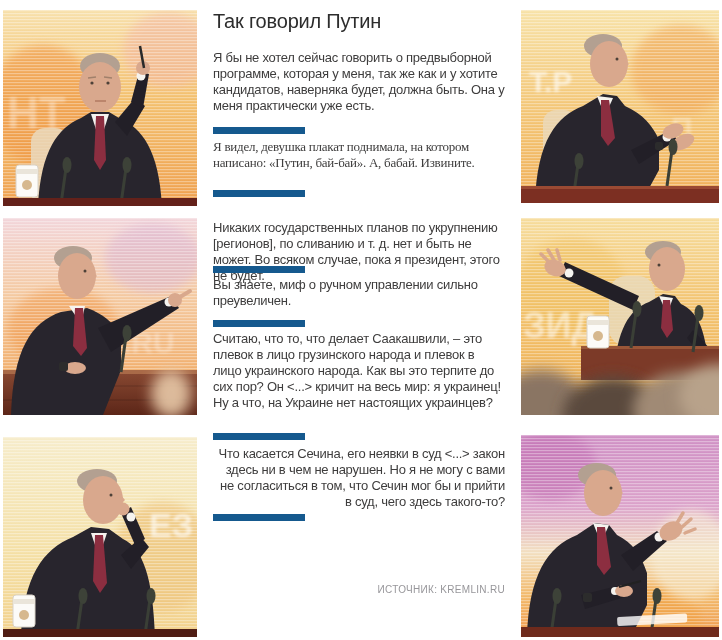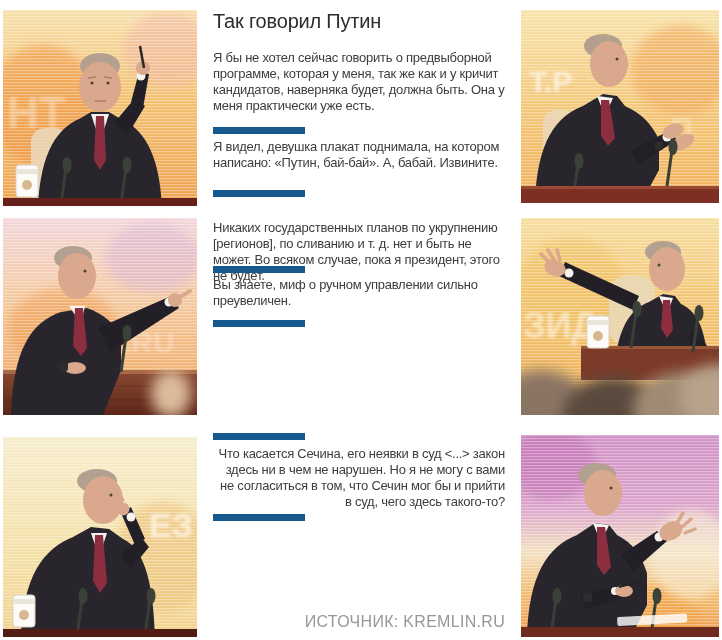--- a/index.html
+++ b/index.html
@@ -14,25 +14,25 @@
   #photo-r1{left:521px;top:10px;width:198px;height:193px;}
   #photo-r2{left:521px;top:218px;width:198px;height:197px;}
   #photo-r3{left:521px;top:435px;width:198px;height:202px;}
   
   .mid{position:absolute;left:213px;top:0;width:292px;height:640px;}
   .title{position:absolute;left:0;top:10px;font-size:20px;font-weight:400;color:#2d2d2d;
          letter-spacing:-0.2px;white-space:nowrap;}
   .quote{position:absolute;left:0;width:292px;font-size:13px;line-height:16px;color:#3e3d3d;
          letter-spacing:-0.25px;}
   .bar{position:absolute;left:0;width:92px;height:7px;background:#15598e;}
-  #q1{top:50px;} #q2{top:139px;} #q3{top:220px;} #q4{top:277px;}
+  #q1{top:50px;} #q2{top:139px;font-family:Liberation Serif, serif;} #q3{top:220px;} #q4{top:277px;}
   #q5{top:331px;} #q6{top:446px;text-align:right;} #q7{top:526px;}
   #b1{top:127px;} #b2{top:190px;} #b3{top:266px;}
   #b4{top:320px;} #b5{top:433px;} #b6{top:514px;}
-  .source{position:absolute;right:0;top:613px;font-size:16px;color:#97969a;
+  .source{position:absolute;right:0;top:584px;font-size:10px;color:#97969a;
           letter-spacing:0.3px;white-space:nowrap;}
   
   .suit{fill:#28252d;} .suit2{fill:#221f27;}
   .skin{fill:#d9a88d;} .hair{fill:#b3a091;}
   .shirt{fill:#f5f3ef;} .tie{fill:#8c2e40;}
   .bgtxt{fill:rgba(255,255,255,0.62);font-weight:bold;font-family:"Liberation Sans",sans-serif;}
 </style>
 </head>
 <body>
 
@@ -279,28 +279,29 @@
       <use href="#mic" x="30" y="156"></use>
       <use href="#mic" x="130" y="156"></use>
       <rect x="96" y="182" width="70" height="9" rx="2" fill="#ffffff" opacity="0.8" transform="rotate(-3 96 182)"></rect>
       <rect x="0" y="192" width="198" height="10" fill="#6e2a1c"></rect>
     </svg>
   </div>
 
   <div class="mid">
     <div class="title">Так говорил Путин</div>
 
-    <div class="quote" id="q1">Я бы не хотел сейчас говорить о предвыборной программе, которая у меня, так же как и у кричит кандидатов, наверняка будет, должна быть. Она у меня практически уже есть.</div>
+    <div class="quote" id="q1">Я бы не хотел сейчас говорить о предвыборной программе, которая у меня, так же как и у хотите кандидатов, наверняка будет, должна быть. Она у меня практически уже есть.</div>
     <div class="bar" id="b1" style="background: rgb(21, 89, 142);"></div>
     <div class="quote" id="q2">Я видел, девушка плакат поднимала, на котором написано: «Путин, бай-бай». А, бабай. Извините.</div>
     <div class="bar" id="b2" style="background: rgb(21, 89, 142);"></div>
     <div class="quote" id="q3">Никаких государственных планов по укрупнению [регионов], по сливанию и т. д. нет и быть не может. Во всяком случае, пока я президент, этого не будет.</div>
     <div class="bar" id="b3" style="background: rgb(21, 89, 142);"></div>
     <div class="quote" id="q4">Вы знаете, миф о ручном управлении сильно преувеличен.</div>
     <div class="bar" id="b4" style="background: rgb(21, 89, 142);"></div>
+    <div class="quote" id="q5">Считаю, что то, что делает Саакашвили, – это плевок в лицо грузинского народа и плевок в лицо украинского народа. Как вы это терпите до сих пор? Он &lt;...&gt; кричит на весь мир: я украинец! Ну а что, на Украине нет настоящих украинцев?</div>
     <div class="bar" id="b5" style="background: rgb(21, 89, 142);"></div>
     <div class="quote" id="q6">Что касается Сечина, его неявки в суд &lt;...&gt; закон здесь ни в чем не нарушен. Но я не могу с вами не согласиться в том, что Сечин мог бы и прийти в суд, чего здесь такого-то?</div>
     <div class="bar" id="b6" style="background: rgb(21, 89, 142);"></div>
 
     <div class="source">ИСТОЧНИК: KREMLIN.RU</div>
   </div>
 
 </div>
 
 </body></html>

